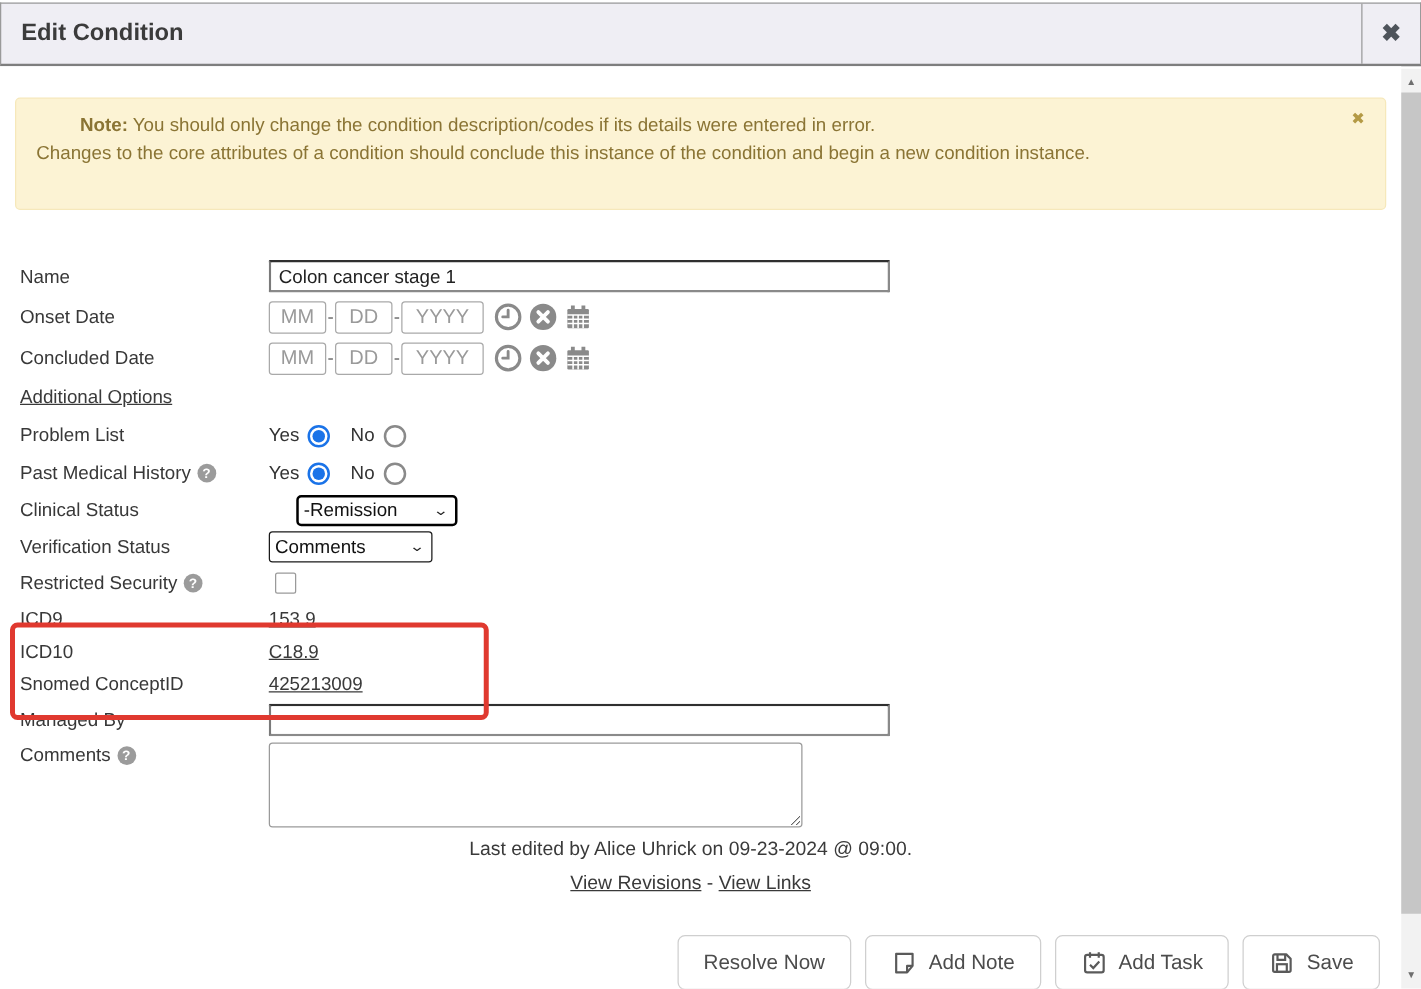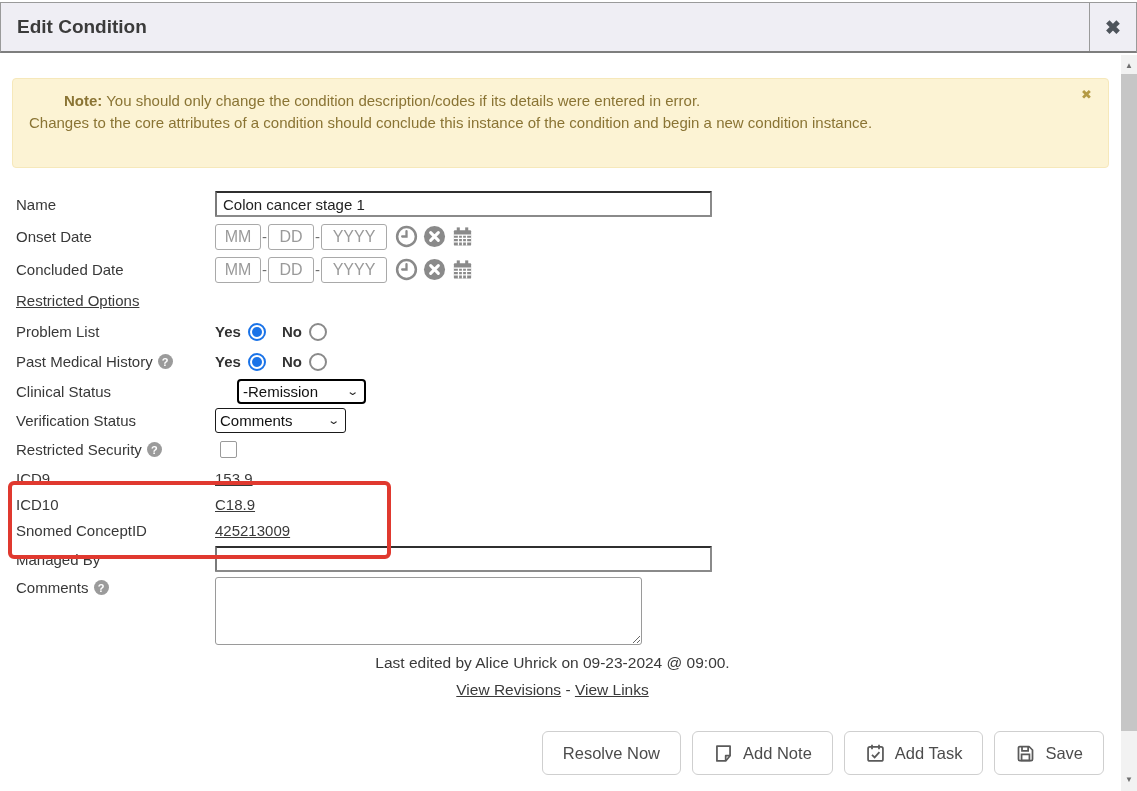--- a/index.html
+++ b/index.html
@@ -21,21 +21,21 @@
   .modal-body { position: absolute; top: 53px; left: 0; width: 1121px; height: 738px;
     background: #fff; padding-top: 25px; }
 
   .note-banner { position: relative; margin: 0 12px; height: 90px; background: #fcf3d4;
     border: 1px solid #f6e8ba; border-radius: 4px; padding: 11px 40px 11px 16px;
     color: #8a7434; font-size: 15px; line-height: 22px; }
   .note-banner b { font-weight: bold; margin-left: 35px; }
   .note-dismiss { position: absolute; top: 9px; right: 16px; font-size: 13px;
     color: #b49a45; cursor: pointer; line-height: 1; }
 
-  .form { margin-top: 23px; }
+  .form { margin-top: 40px; }
   .row { display: flex; align-items: center; padding-left: 16px; }
   .row .lbl { width: 199px; flex: none; font-size: 15px; color: #383838; display: flex; align-items: center; gap: 5px; }
 
   .r-name { height: 26px; margin-bottom: 6px; }
   .r-date { height: 27px; margin-bottom: 6px; }
   .r-date2 { height: 27px; margin-bottom: 7px; }
   .r-addopt { height: 20px; margin-bottom: 9px; }
   .r-radio { height: 25px; margin-bottom: 5px; }
   .r-radio2 { height: 25px; margin-bottom: 4px; }
   .r-clin { height: 26px; margin-bottom: 3px; gap: 22px; }
@@ -54,21 +54,21 @@
     color: #9a9a9a; padding: 1px 5px; font-family: "Liberation Sans", sans-serif; outline: none; text-align: center; }
   .date-part::placeholder { color: #9a9a9a; }
   .dp-mm, .dp-dd { width: 46px; }
   .dp-yyyy { width: 66px; }
   .date-sep { color: #6f6f6f; font-size: 15px; margin: 0 1px; }
   .date-icons { display: flex; align-items: center; gap: 5px; margin-left: 8px; }
   .date-icons svg { display: block; cursor: pointer; }
 
   .link { font-size: 15px; color: #3a3a3a; text-decoration: underline; cursor: pointer; }
 
-  .radio-group { display: flex; align-items: center; font-size: 15px; color: #333; font-weight: bold; }
+  .radio-group { display: flex; align-items: center; font-size: 15px; color: #333; }
   .radio { width: 18px; height: 18px; border-radius: 50%; display: inline-block; position: relative; cursor: pointer; }
   .radio.on { border: 2px solid #1a73e8; }
   .radio.on::after { content: ""; position: absolute; inset: 2px; border-radius: 50%; background: #1a73e8; }
   .radio.off { border: 2px solid #8a8a8a; }
   .radio-lbl { margin-right: 7px; }
   .radio-gap { width: 16px; }
 
   .sel { height: 25px; font-size: 15px; color: #111; background: #fff; display: flex;
     align-items: center; justify-content: space-between; padding: 0 7px 0 4px; cursor: pointer; }
   .sel-clinical { width: 129px; border: 2px solid #000; border-radius: 4px; }
@@ -183,21 +183,21 @@
           <svg width="23" height="23" viewBox="0 0 24 24">
               <rect x="3" y="5.5" width="18" height="16" rx="1" fill="#8a8a8a"></rect>
               <rect x="6" y="2.5" width="3.2" height="5" fill="#8a8a8a"></rect>
               <rect x="14.8" y="2.5" width="3.2" height="5" fill="#8a8a8a"></rect>
               <path d="M3 10.5h18M3 14h18M3 17.5h18M7.8 10.5V21.5M12 10.5V21.5M16.2 10.5V21.5" stroke="#fff" stroke-width="1.3"></path>
             </svg>
         </span>
       </div>
 
       <div class="row r-addopt">
-        <span class="link">Restricted Options</span>
+        <span class="link">Additional Options</span>
       </div>
 
       <div class="row r-radio">
         <div class="lbl">Problem List</div>
         <div class="radio-group">
           <span class="radio-lbl">Yes</span>
           <span class="radio on"></span>
           <span class="radio-gap"></span>
           <span class="radio-lbl">No</span>
           <span class="radio off"></span>

